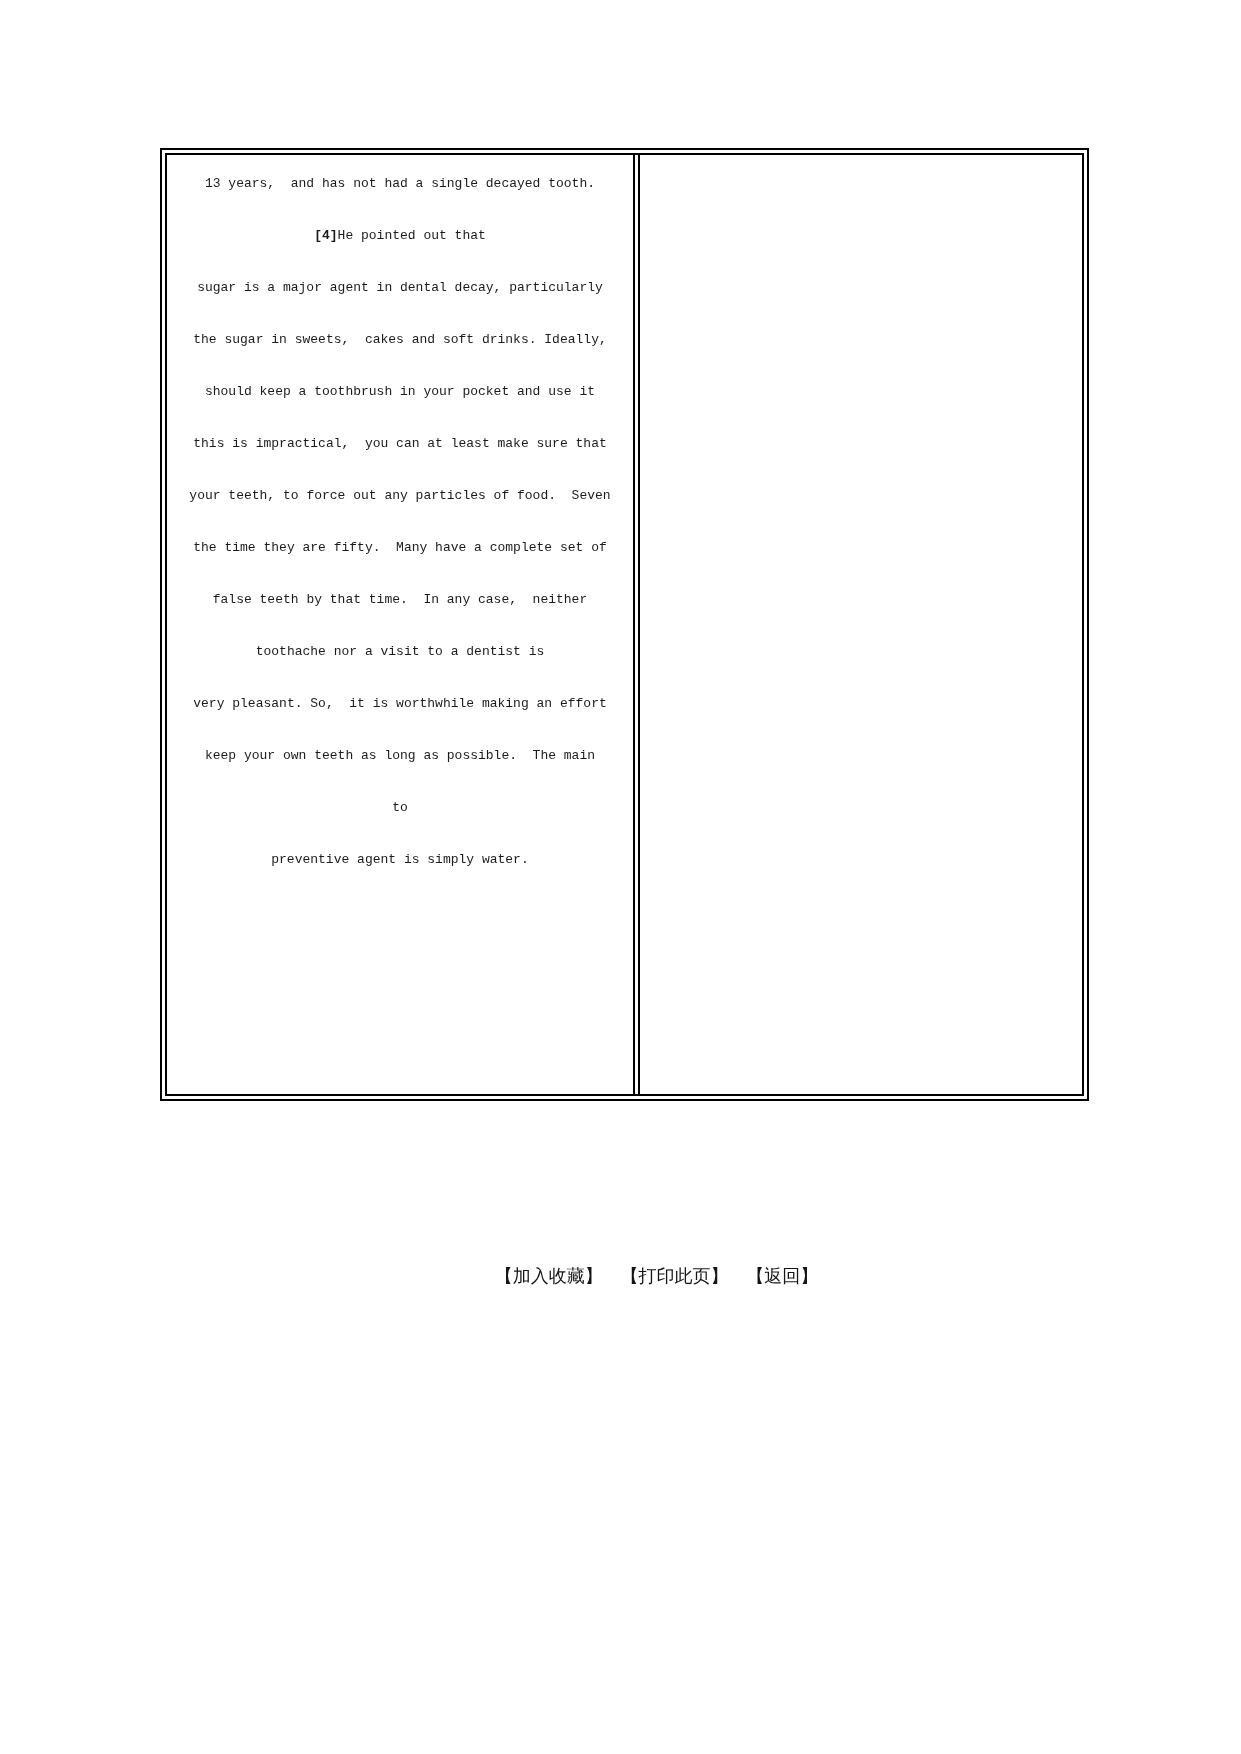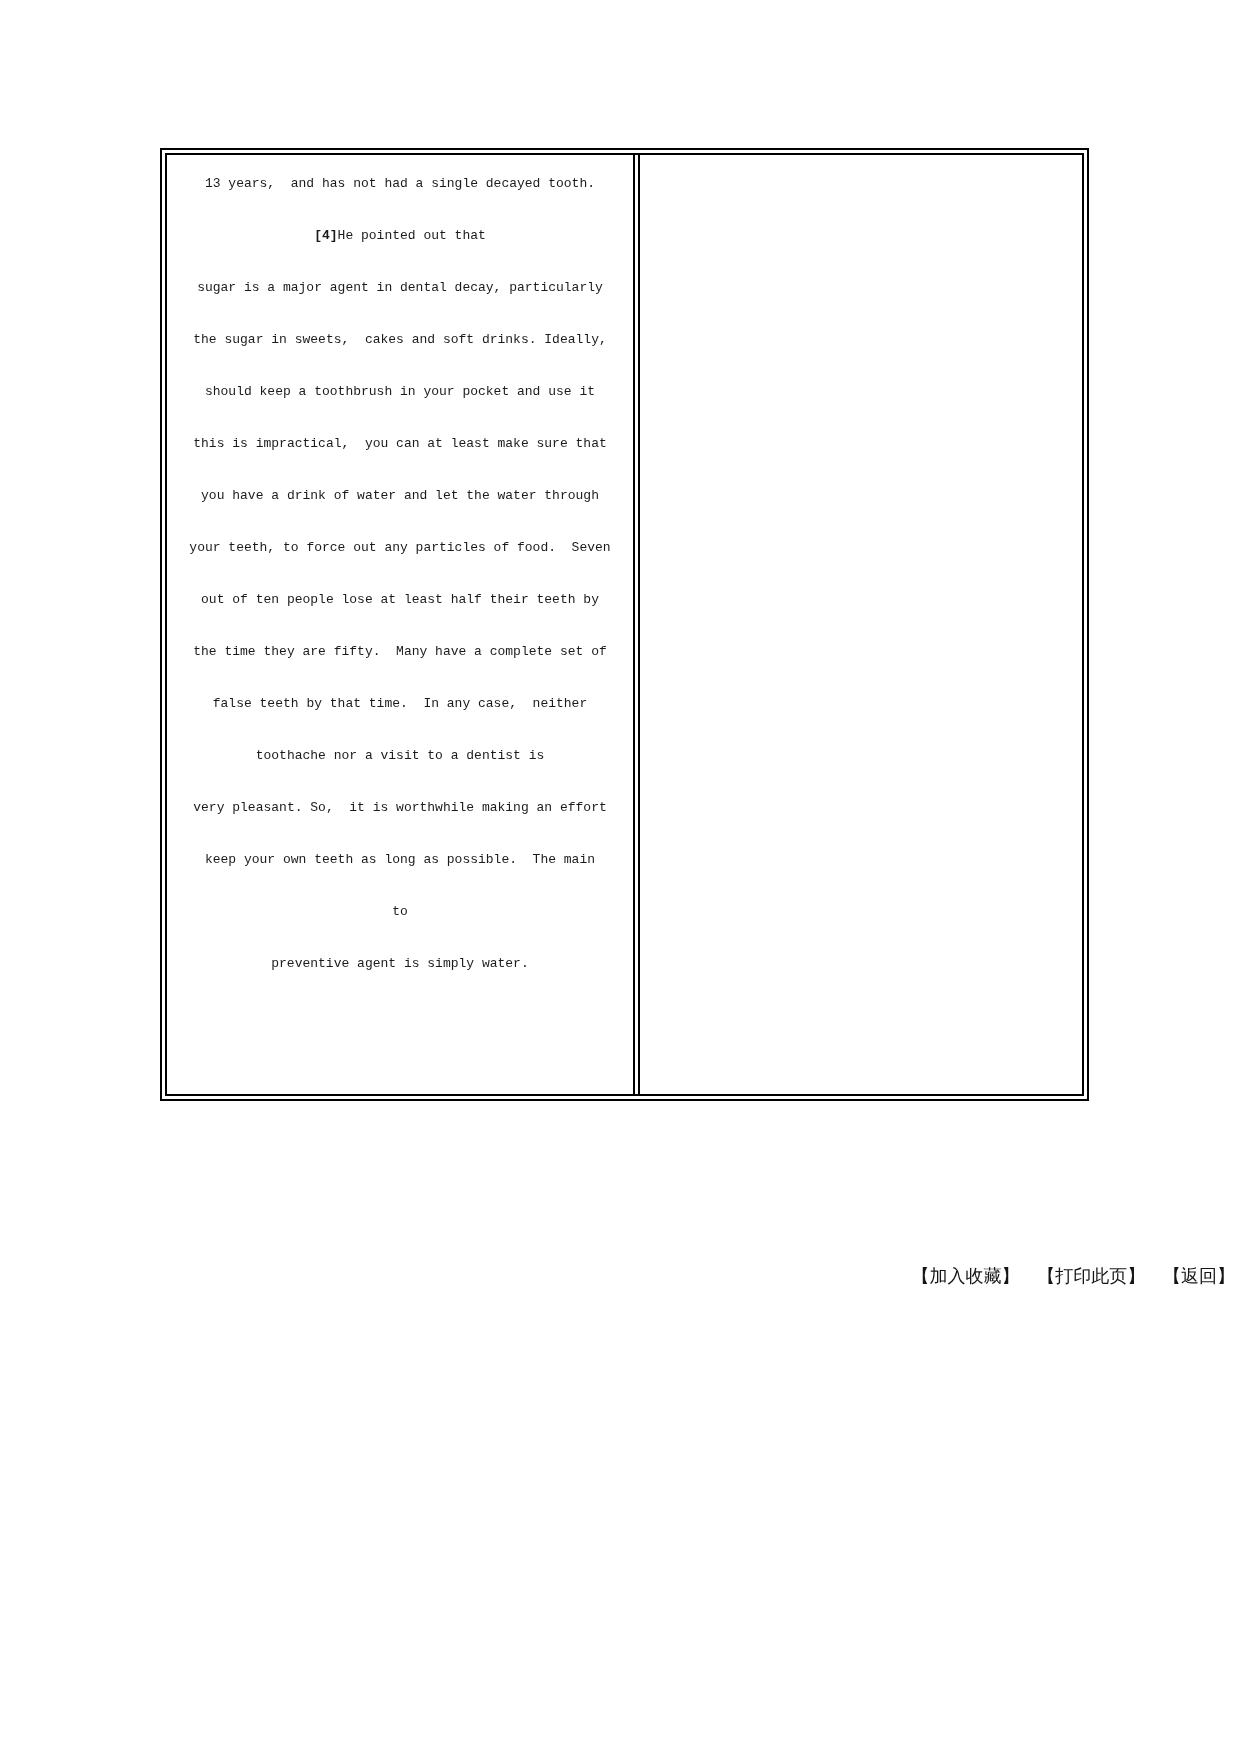--- a/index.html
+++ b/index.html
@@ -52,21 +52,21 @@
   }
   .text-line b {
     font-weight: bold;
   }
   .footer-links {
     position: absolute;
     top: 1264px;
     left: 0;
     width: 1241px;
     padding-left: 72px;
-    text-align: right;
+    text-align: center;
     font-family: "DejaVu Sans", sans-serif;
     font-size: 18px;
     color: var(--link_text);
     white-space: nowrap;
   }
   .footer-links a {
     color: inherit;
     text-decoration: none;
     margin: 0 6px;
     cursor: pointer;
@@ -79,23 +79,21 @@
 
   <div class="doc-table">
     <div class="cell-left">
       <div class="passage">
           <div class="text-line">13 years,  and has not had a single decayed tooth.</div>
           <div class="text-line"><b>[4]</b>He pointed out that</div>
           <div class="text-line">sugar is a major agent in dental decay, particularly</div>
           <div class="text-line">the sugar in sweets,  cakes and soft drinks. Ideally,</div>
           <div class="text-line">should keep a toothbrush in your pocket and use it</div>
           <div class="text-line">this is impractical,  you can at least make sure that</div>
-          <div class="text-line">you have a drink of water and let the water through</div>
           <div class="text-line">your teeth, to force out any particles of food.  Seven</div>
-          <div class="text-line">out of ten people lose at least half their teeth by</div>
           <div class="text-line">the time they are fifty.  Many have a complete set of</div>
           <div class="text-line">false teeth by that time.  In any case,  neither</div>
           <div class="text-line">toothache nor a visit to a dentist is</div>
           <div class="text-line">very pleasant. So,  it is worthwhile making an effort</div>
           <div class="text-line">keep your own teeth as long as possible.  The main</div>
           <div class="text-line">to</div>
           <div class="text-line">preventive agent is simply water.</div>
         </div>
     </div>
     <div class="cell-right"></div>

